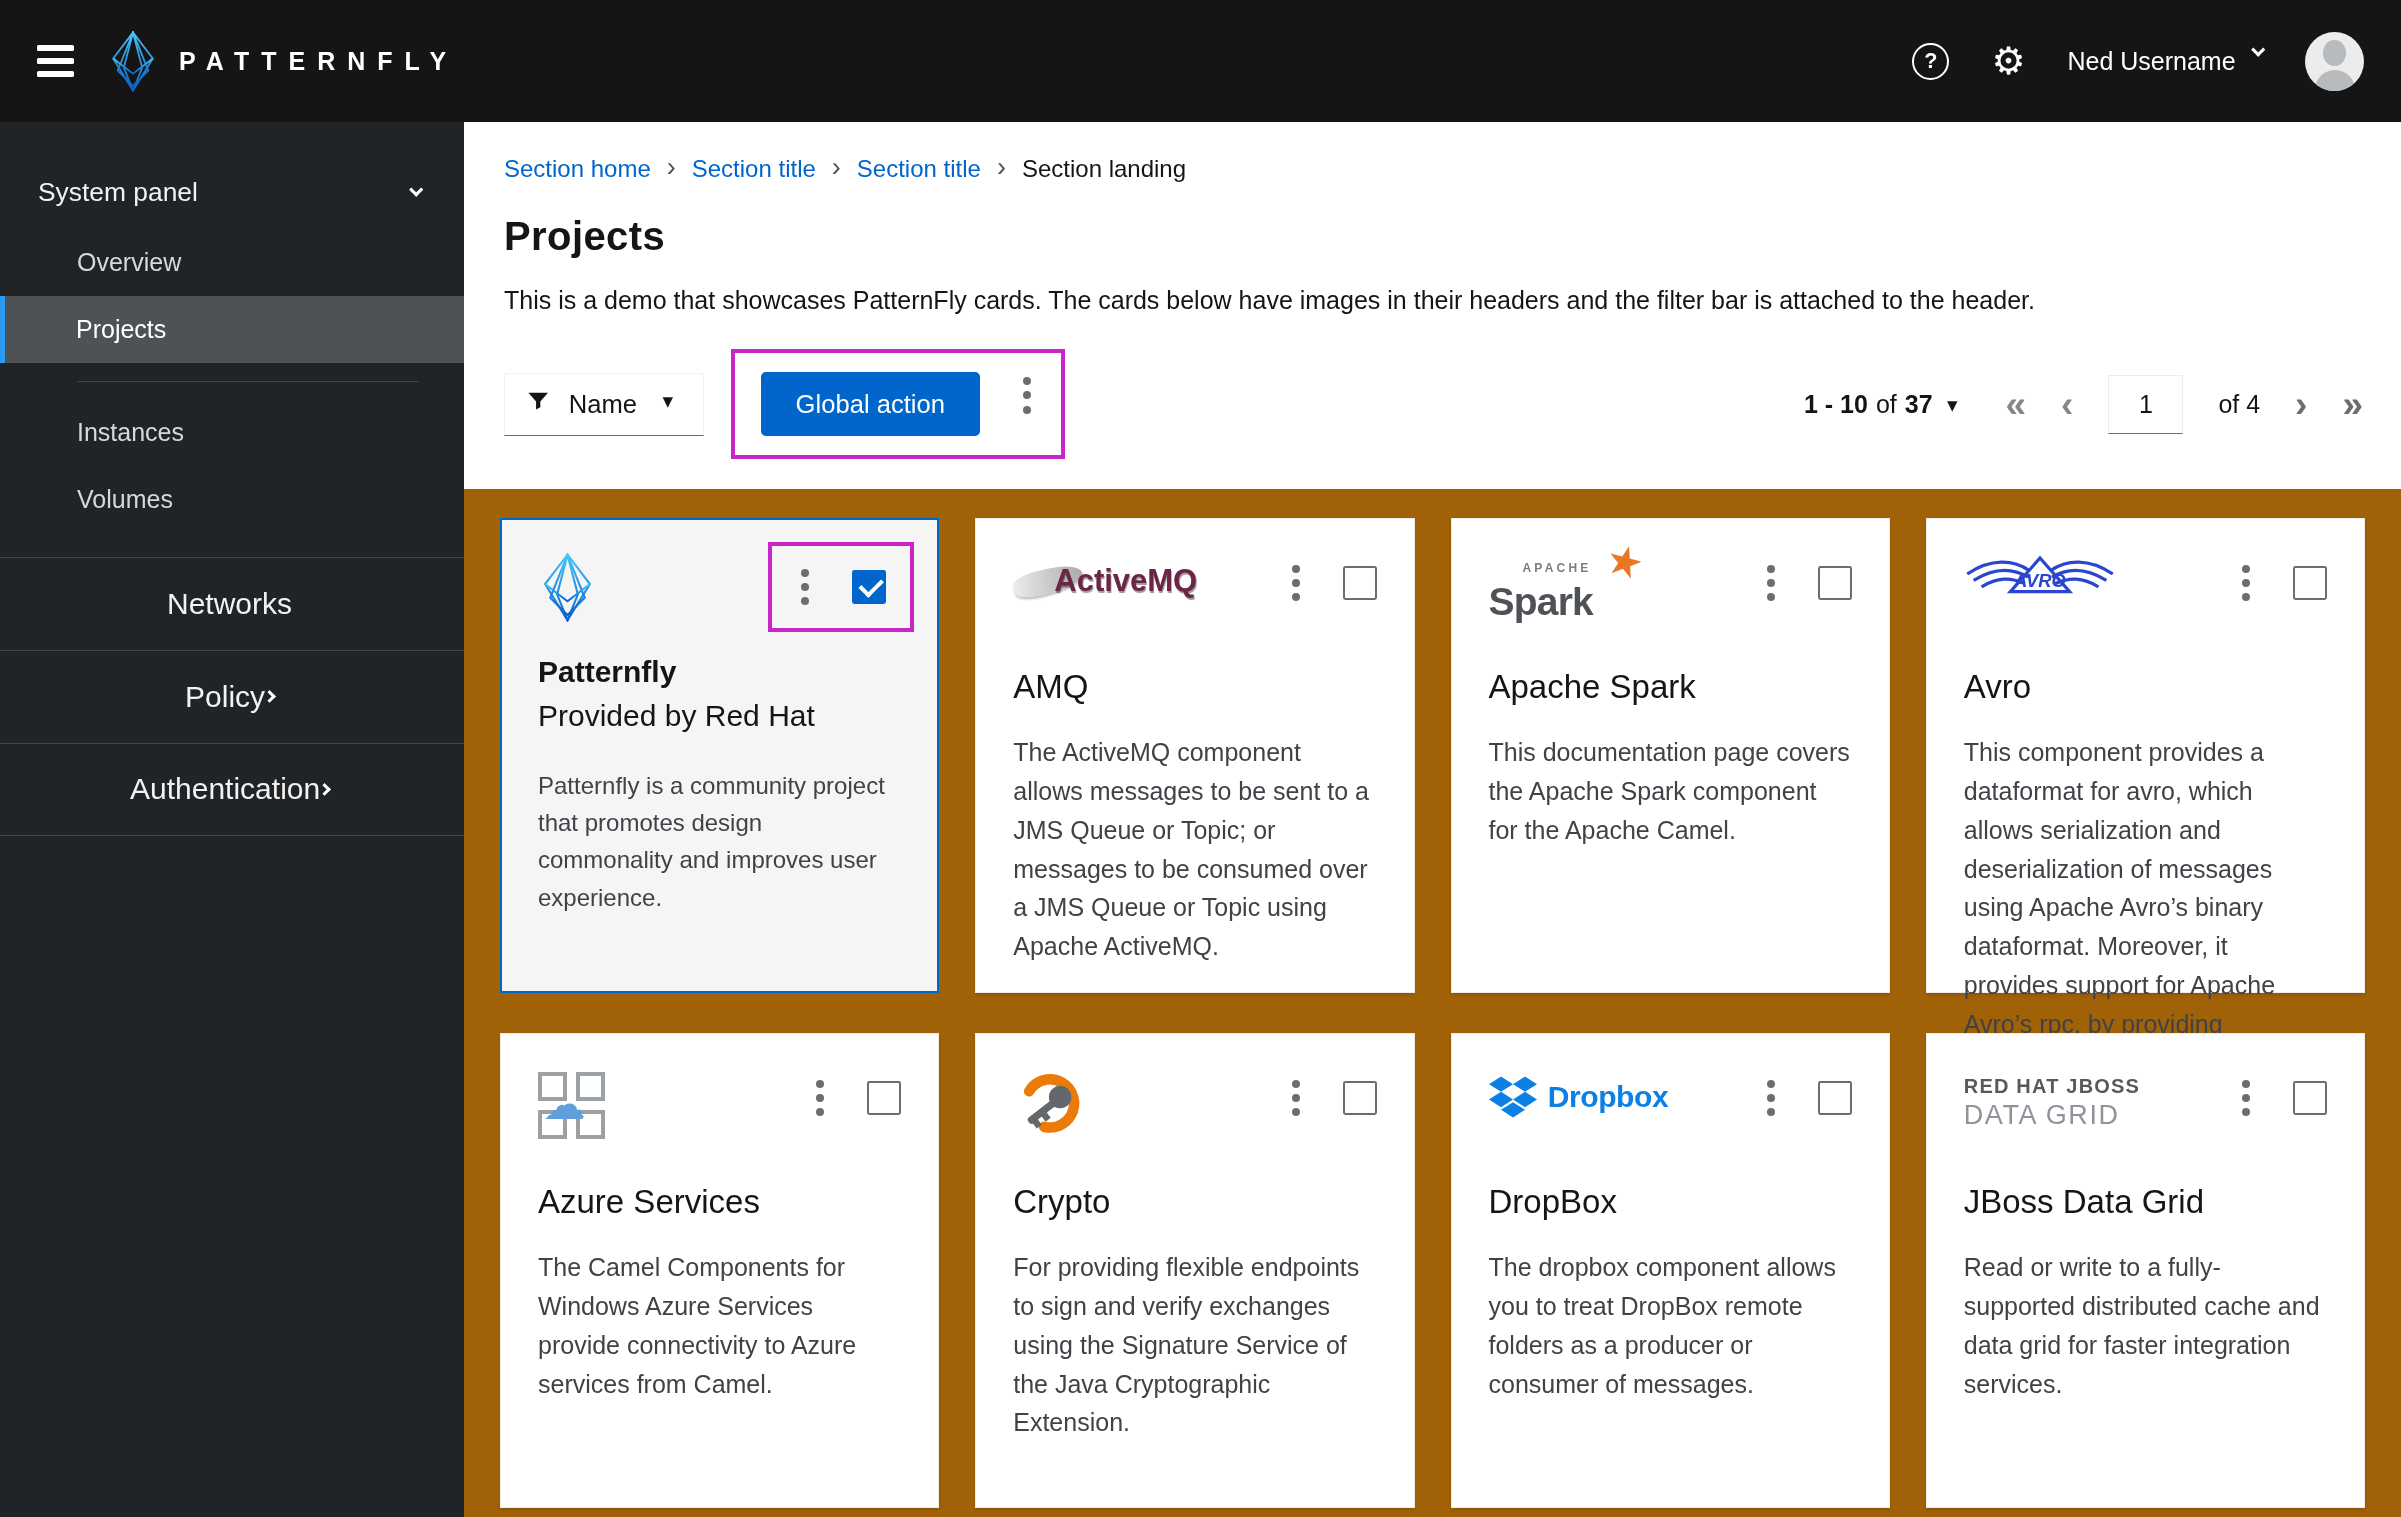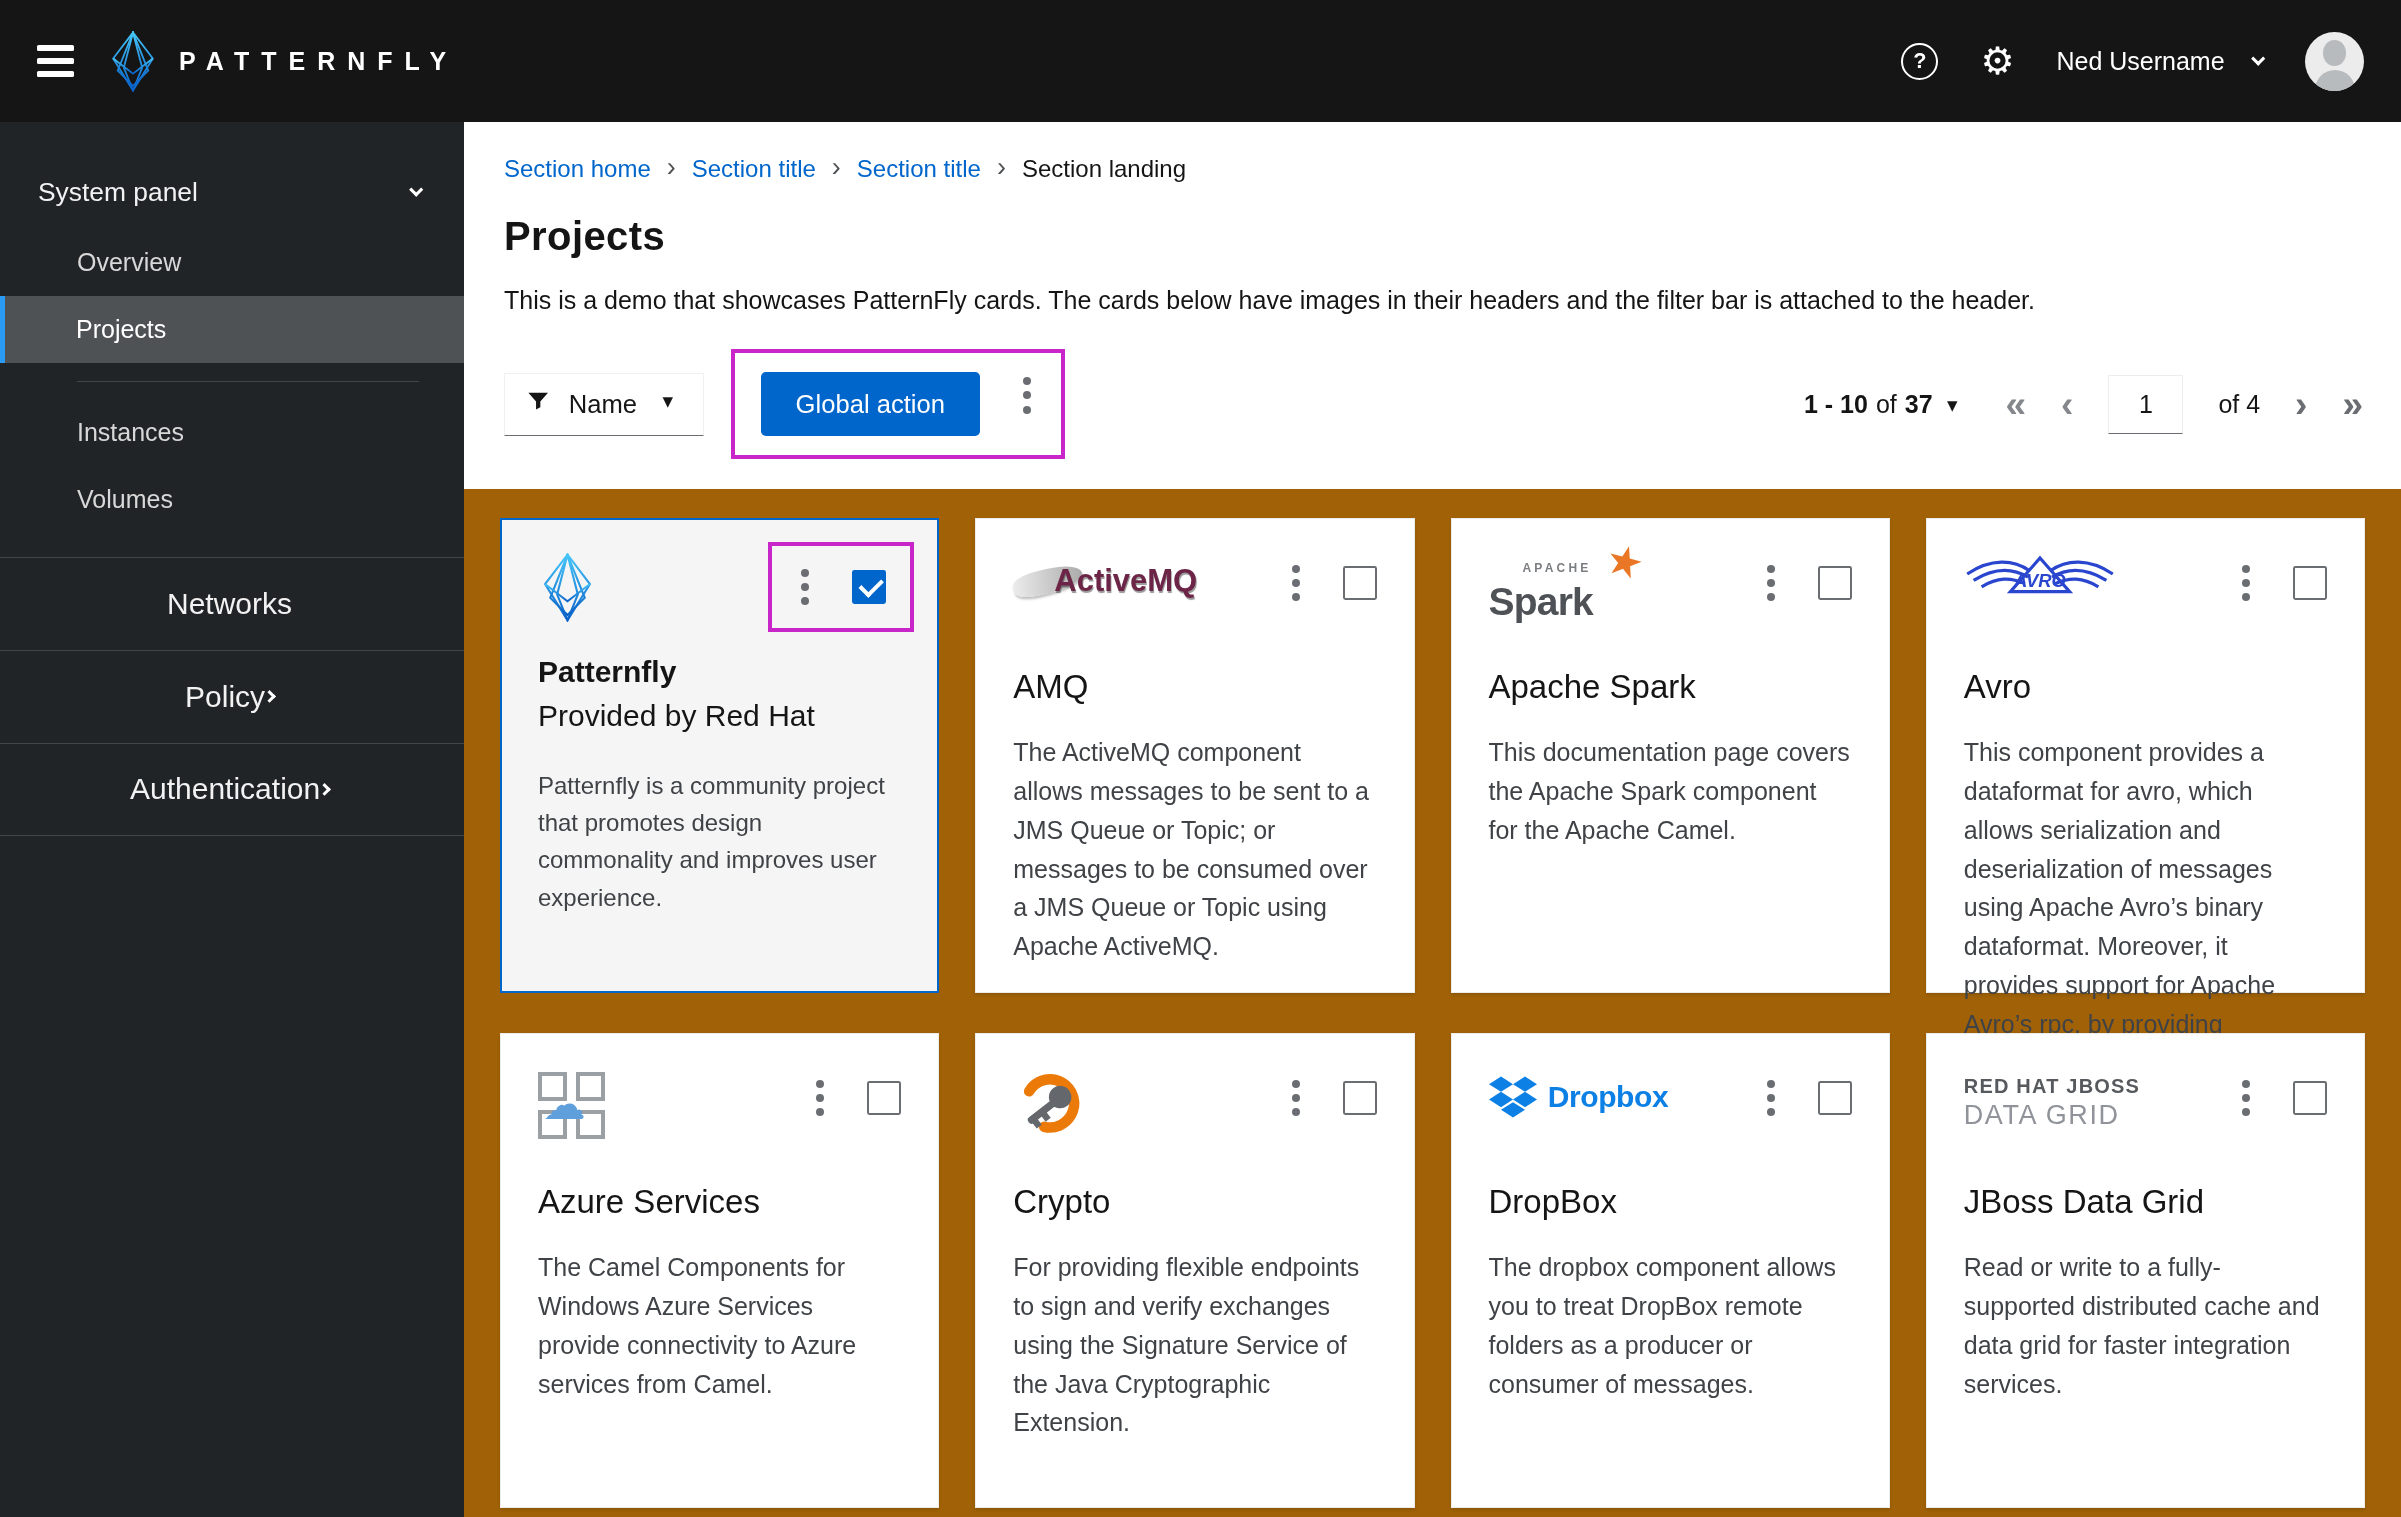--- a/index.html
+++ b/index.html
@@ -9,21 +9,21 @@
   
   .masthead { height:122px; background:#151515; display:flex; align-items:center; padding:0 37px; }
   .burger { width:37px; display:flex; flex-direction:column; gap:7.2px; cursor:pointer; }
   .burger span { height:5.6px; background:#fff; border-radius:1.6px; }
   .brand { margin-left:34px; display:flex; align-items:center; gap:21px; }
   .wordmark { font-size:25px; font-weight:700; letter-spacing:12px; color:#fff; }
   .m-right { margin-left:auto; display:flex; align-items:center; gap:42px; }
   .help-btn { width:37px; height:37px; border:2.4px solid #fff; border-radius:50%; color:#fff;
     font-size:21.6px; font-weight:700; display:flex; align-items:center; justify-content:center; cursor:pointer; }
   .gear-btn { color:#fff; font-size:38px; line-height:1; cursor:pointer; }
-  .user-menu { display:flex; align-items:center; gap:28px; color:#fff; font-size:25px; cursor:pointer; }
+  .user-menu { display:flex; gap:17px; color:#fff; font-size:25px; cursor:pointer; }
   .chev { display:inline-block; width:10.4px; height:10.4px; border-right:3.2px solid currentColor;
     border-bottom:3.2px solid currentColor; }
   .chev.down { transform:rotate(45deg) translate(-1.6px,-1.6px); }
   .chev.right { transform:rotate(-45deg); }
   .avatar { width:59px; height:59px; border-radius:50%; background:#ececec; position:relative; overflow:hidden; cursor:pointer; }
   .avatar .a-head { position:absolute; top:8.8px; left:18.4px; width:22.4px; height:25.6px; border-radius:50%; background:#b8bbbe; }
   .avatar .a-body { position:absolute; bottom:-6.4px; left:9.6px; width:40px; height:27px; border-radius:20px 20px 0 0; background:#b8bbbe; }
 
   
   .page { display:flex; height:1396px; }

